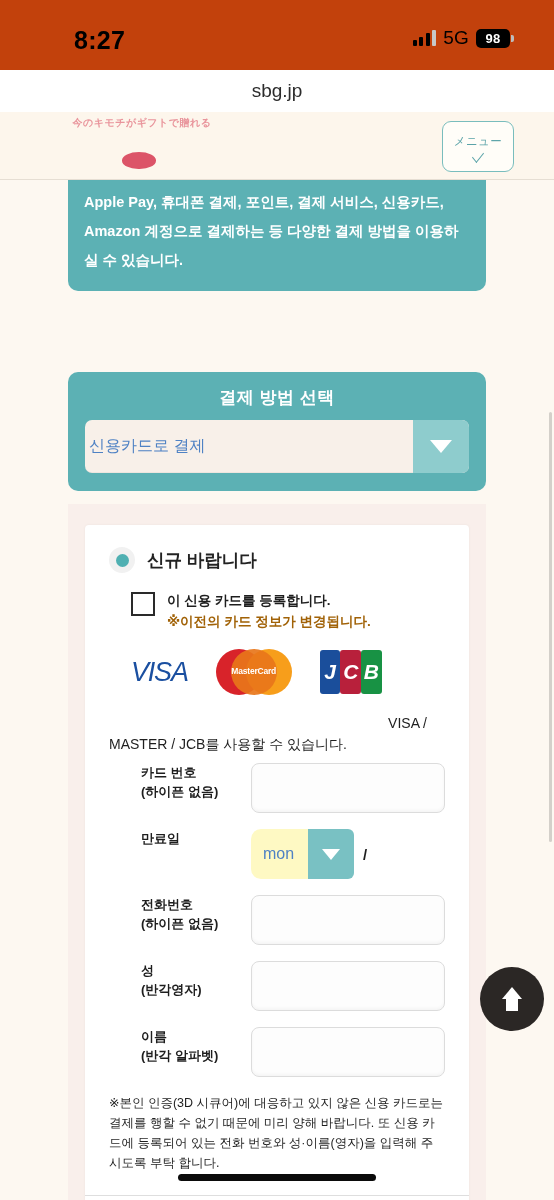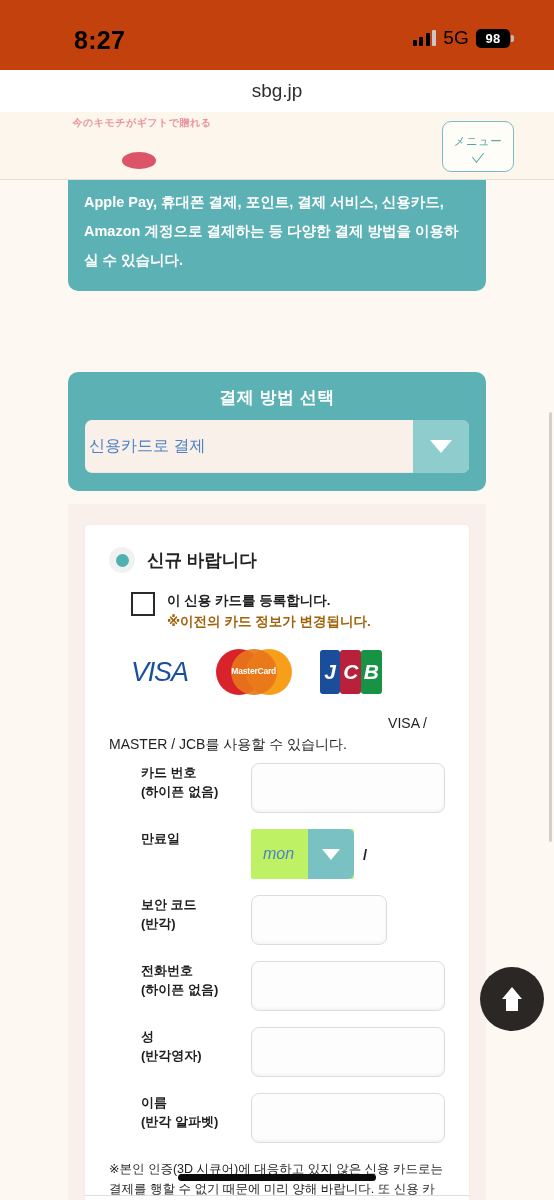--- a/index.html
+++ b/index.html
@@ -195,21 +195,21 @@
   .finput {
     height: 50px; border: 1px solid #dcdcdc; border-radius: 8px; background: #fdfdfd;
     box-shadow: inset 0 -2px 3px rgba(0,0,0,.035);
   }
   .w-wide { width: 196px; }
   .w-mid { width: 136px; }
 
   .expiry { display: flex; align-items: center; gap: 9px; }
   .sel-small {
     position: relative; display: flex; align-items: center;
-    width: 103px; height: 50px; background: #bef264; border-radius: 2px; font-style: italic;
+    width: 103px; height: 50px; background: #fef9c3; border-radius: 10px;
   }
   .sel-small .v { padding-left: 12px; font-size: 16px; color: #4f82c4; }
   .sel-small .ab {
     position: absolute; right: 0; top: 0; width: 46px; height: 50px;
     background: #79c1c3; border-radius: 0 6px 6px 0;
     display: flex; align-items: center; justify-content: center;
   }
   .tri-s { width: 0; height: 0; border-left: 9px solid transparent; border-right: 9px solid transparent; border-top: 11px solid #fff; }
   .slash { font-size: 15px; font-weight: bold; color: #1e1e1e; }
 
@@ -352,27 +352,20 @@
             <div class="sel-small">
               <div class="v">mon</div>
               <div class="ab">
                   <div class="tri-s"></div>
                 </div>
             </div>
             <div class="slash">/</div>
           </div>
         </div>
 
-        <div class="frow">
-          <div class="flabel">
-            <div>보안 코드</div>
-            <div>(반각)</div>
-          </div>
-          <input class="finput w-mid" value="" style="">
-        </div>
 
         <div class="frow">
           <div class="flabel">
             <div>전화번호</div>
             <div>(하이픈 없음)</div>
           </div>
           <input class="finput w-wide" value="" style="">
         </div>
 
         <div class="frow">

